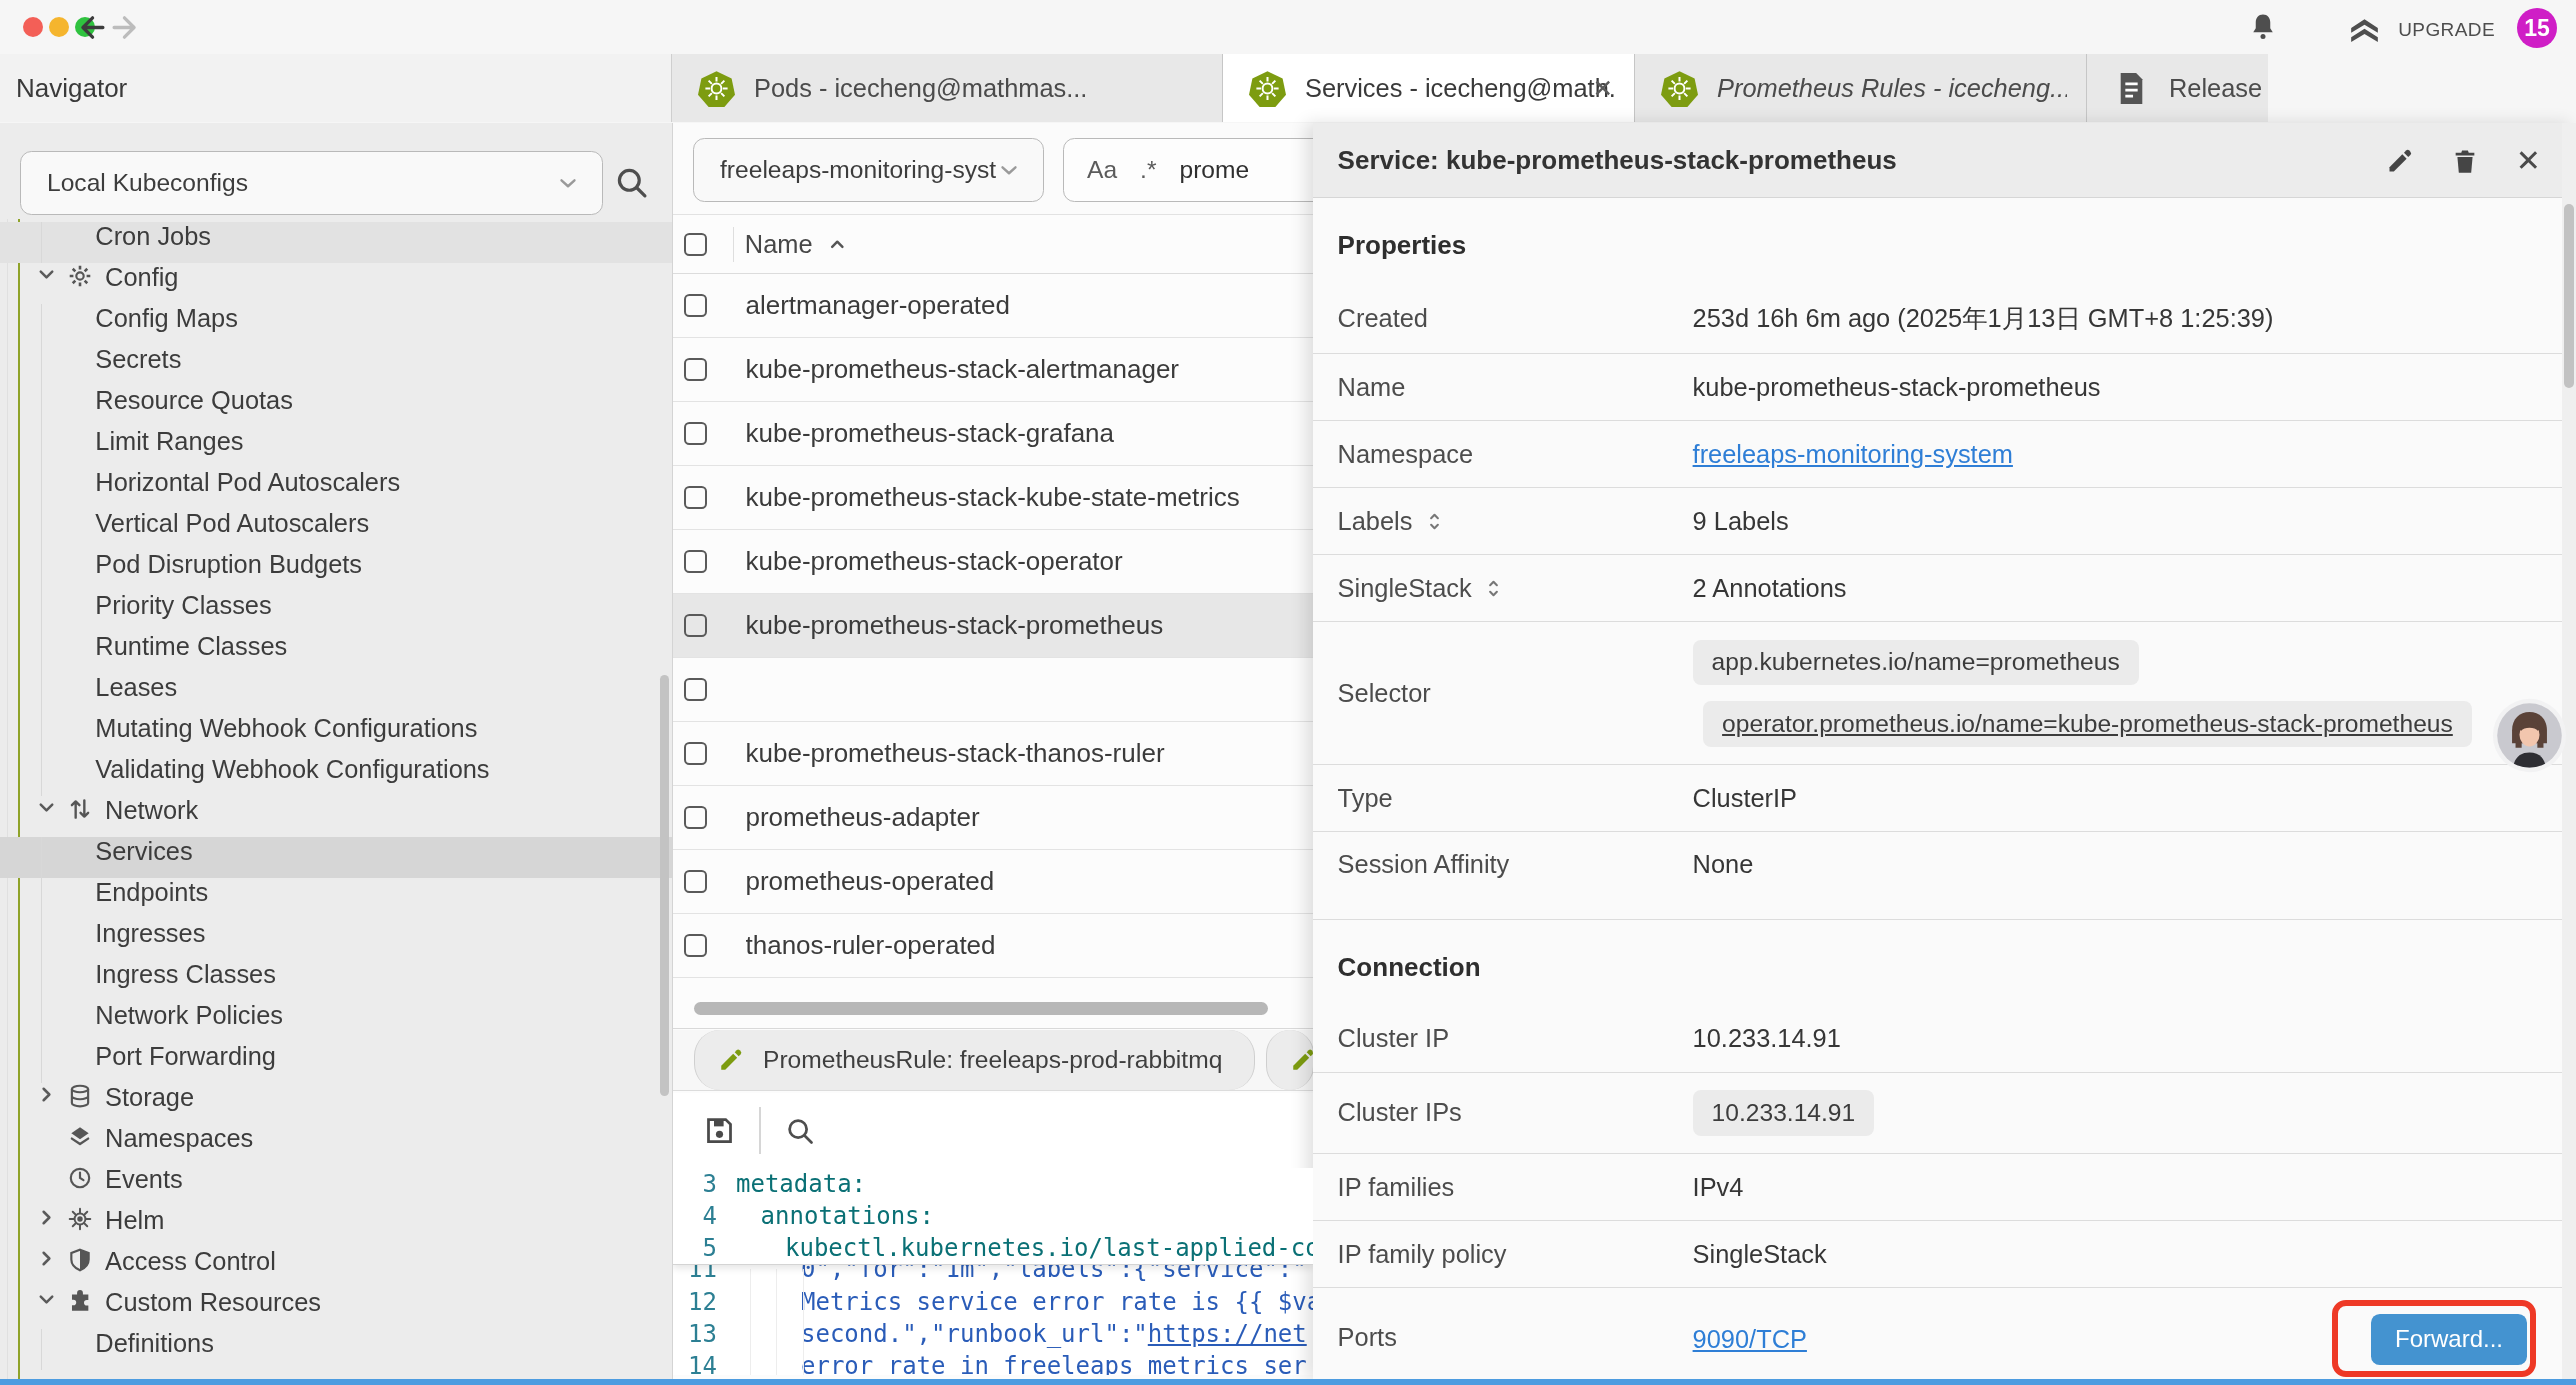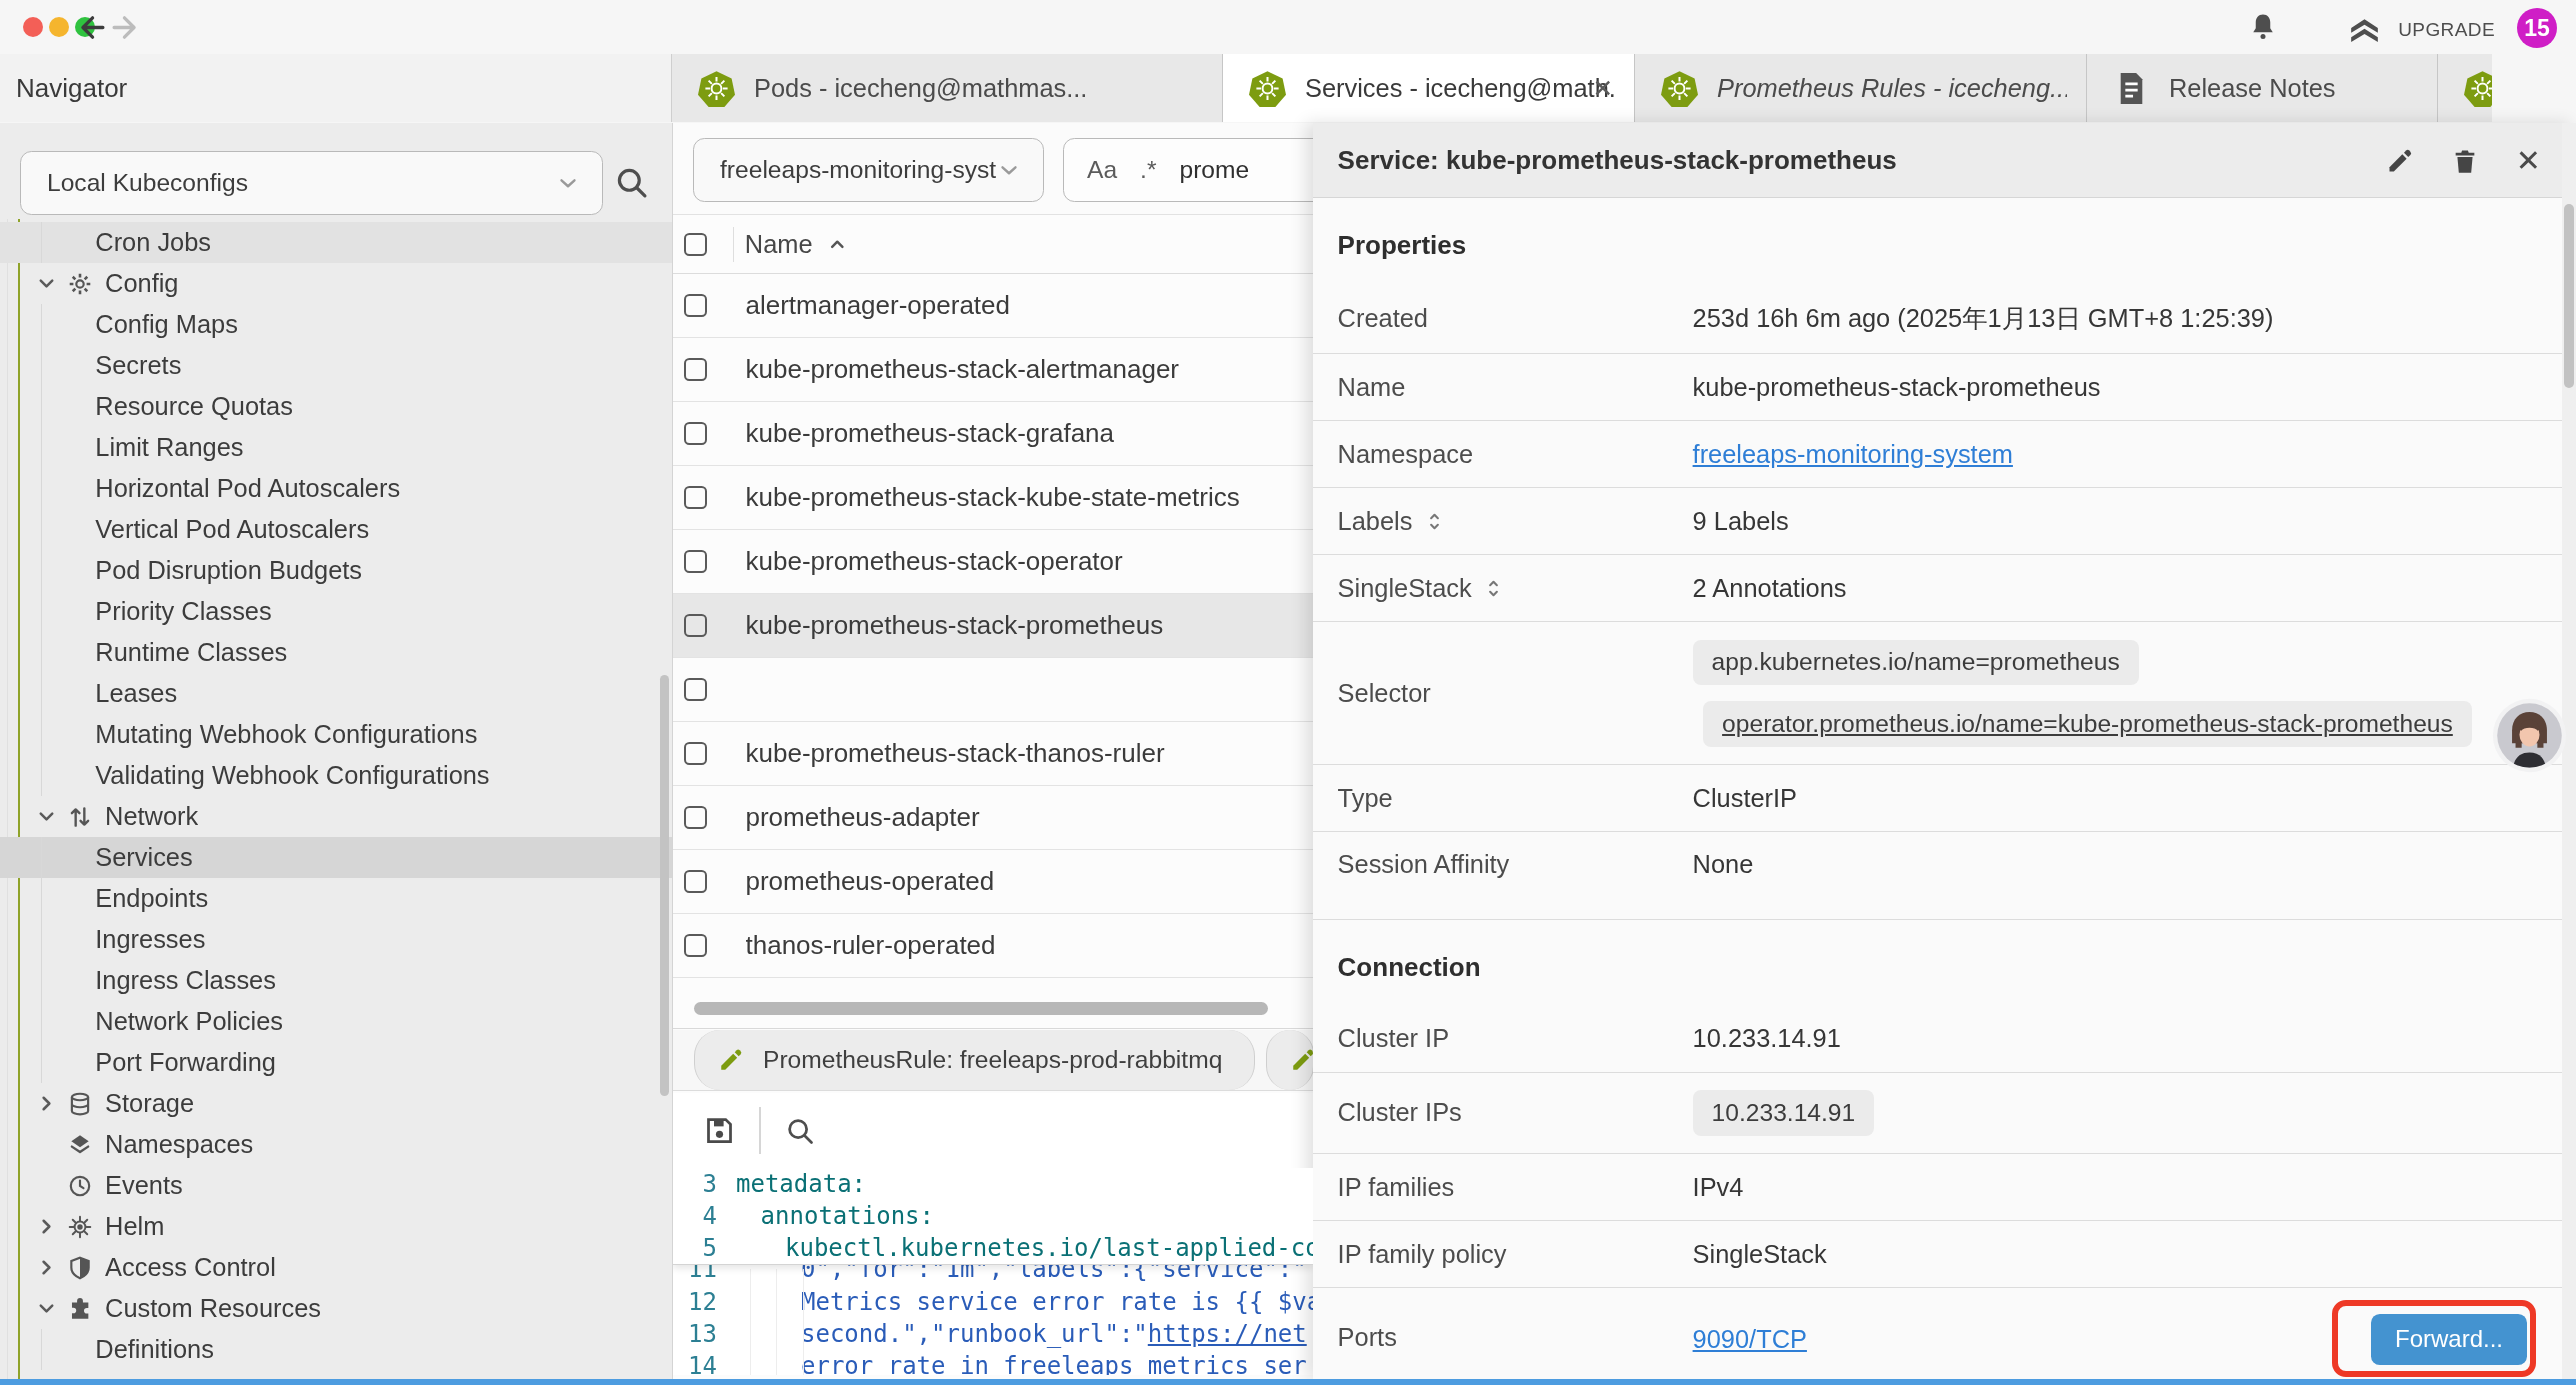--- a/index.html
+++ b/index.html
@@ -19,21 +19,21 @@
   .nav-arrow { position: absolute; top: 10.5px; width: 33px; height: 33px; }
   .nav-arrow.back { left: 74px; }
   .nav-arrow.fwd { left: 110px; }
   .bell { position: absolute; top: 11.4px; right: 298px; width: 30px; height: 32px; }
   .upg-wrap { position: absolute; top: 12.3px; right: 81px; height: 35px; display: flex; align-items: center; gap: 14px; cursor: default; }
   .upg-icn { width: 39px; height: 32px; }
   .upg-label { font-size: 19px; color: #4e4e4e; letter-spacing: 0.4px; }
   .badge { position: absolute; top: 8px; right: 19px; width: 40px; height: 40px; border-radius: 50%; background: #cf1ec6; color: #fff; font-size: 23px; font-weight: 700; display: flex; align-items: center; justify-content: center; }
 
   
-  .tabbar { position: absolute; left: 0; top: 54px; width: 2492px; height: 68px; background: #d9d9d9; display: flex; }
+  .tabbar { position: absolute; left: 0; top: 54px; width: 2268px; height: 68px; background: #d9d9d9; display: flex; }
   .nav-header { width: 672px; height: 68px; background: #f2f2f2; border-right: 0.9px solid #cfcfcf; display: flex; align-items: center; padding-left: 16px; flex: none; }
   .nav-header span { font-size: 26px; color: #3a3a3a; }
   #tabs { display: flex; height: 68px; flex: 1; overflow: hidden; }
   .tab { height: 68px; background: #e8e8e8; border-right: 0.9px solid #c6c6c6; display: flex; align-items: center; padding: 0 19px 0 26px; flex: none; overflow: hidden; position: relative; }
   .tab.active { background: #ffffff; }
   .tab.italic .tab-label { font-style: italic; }
   .tab .icn { width: 37px; height: 37px; flex: none; margin-right: 19px; }
   .tab-label { font-size: 25.4px; color: #4b4b4b; white-space: nowrap; overflow: hidden; }
   .tab.active .tab-label { color: #3a3a3a; }
   .tab-close { position: absolute; right: 21px; font-size: 24.6px; color: #5a5a5a; }
@@ -41,21 +41,21 @@
   
   .sidebar { position: absolute; left: 0; top: 123px; width: 672px; height: 1257px; background: #ececec; overflow: hidden; }
   .sidebar .track { position: absolute; left: 7px; top: 96px; bottom: 0; border-left: 1.8px solid #e0e0e0; }
   .sidebar .activeline { position: absolute; left: 17.5px; top: 96px; bottom: 0; border-left: 2.6px solid #8fa32a; }
   .combo { position: absolute; left: 20px; top: 28px; height: 64px; border: 1.8px solid #b9b9b9; border-radius: 11.4px; background: #f9f9f9; display: flex; align-items: center; padding: 0 21px 0 26px; }
   .side-combo { width: 583px; }
   .combo .combo-label { font-size: 24.6px; color: #3d3d3d; flex: 1; white-space: nowrap; overflow: hidden; }
   .combo .icn { width: 26px; height: 26px; flex: none; }
   .side-search { position: absolute; right: 23px; top: 42px; width: 35px; height: 35px; }
   #tree { position: absolute; left: 0; top: 99px; width: 672px; }
-  .trow { height: 41px; display: flex; align-items: center; position: relative; font-size: 25.4px; color: #3c3c3c; white-space: nowrap; }
+  .trow { height: 41px; display: flex; position: relative; font-size: 25.4px; color: #3c3c3c; white-space: nowrap; }
   .trow.leaf { padding-left: 83px; }
   .trow.leaf::before { content: ""; position: absolute; left: 41px; top: 0; bottom: 0; border-left: 1.8px solid #d8d8d8; }
   .trow.group, .trow.item { padding-left: 35px; }
   .trow .tchev { width: 23px; height: 23px; flex: none; }
   .trow .ticon { width: 26px; height: 26px; flex: none; margin-left: 8.8px; }
   .trow .tlabel { margin-left: 12.3px; overflow: hidden; }
   .trow.sel { background: #d6d6d6; }
   .trow.hl { background: #e2e2e2; }
   .side-scroll { position: absolute; right: 2.6px; top: 552px; width: 9.6px; height: 421px; border-radius: 5.3px; background: #c3c3c3; }
 

